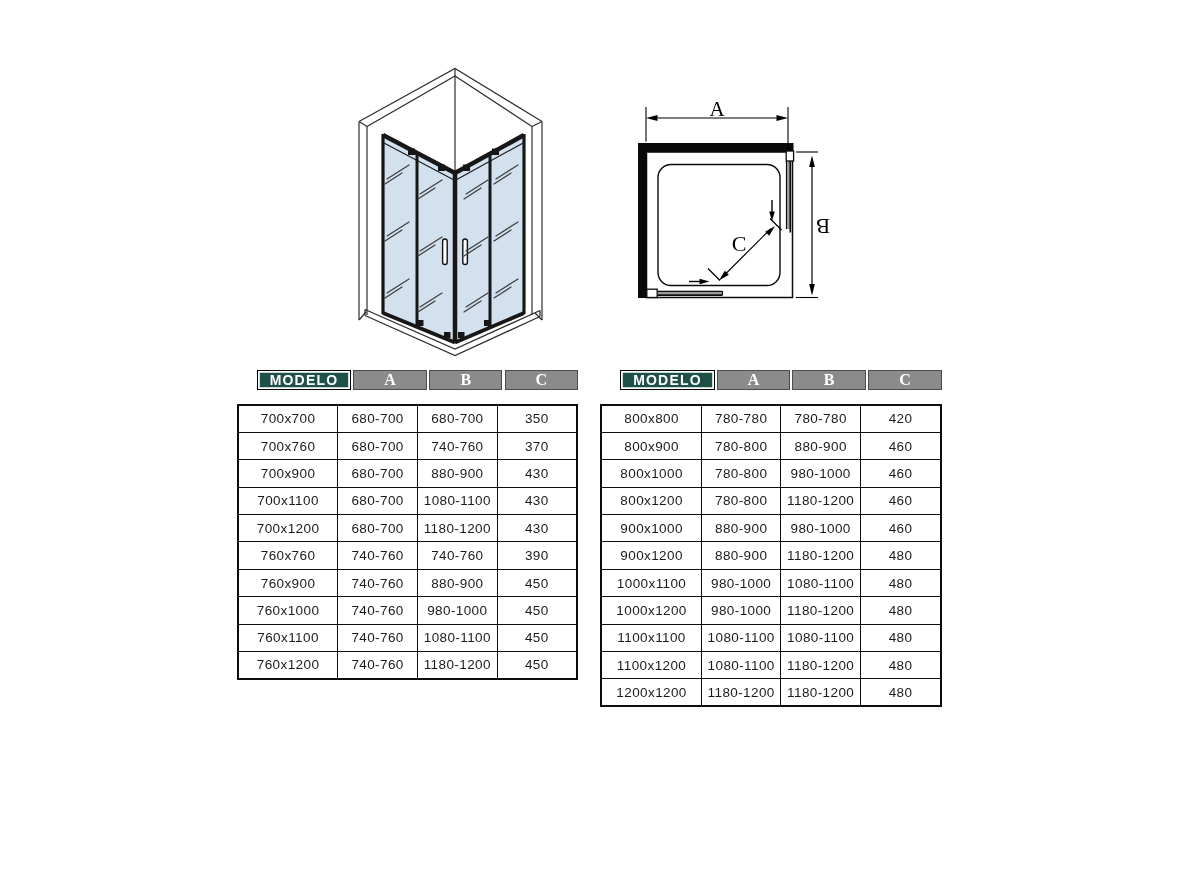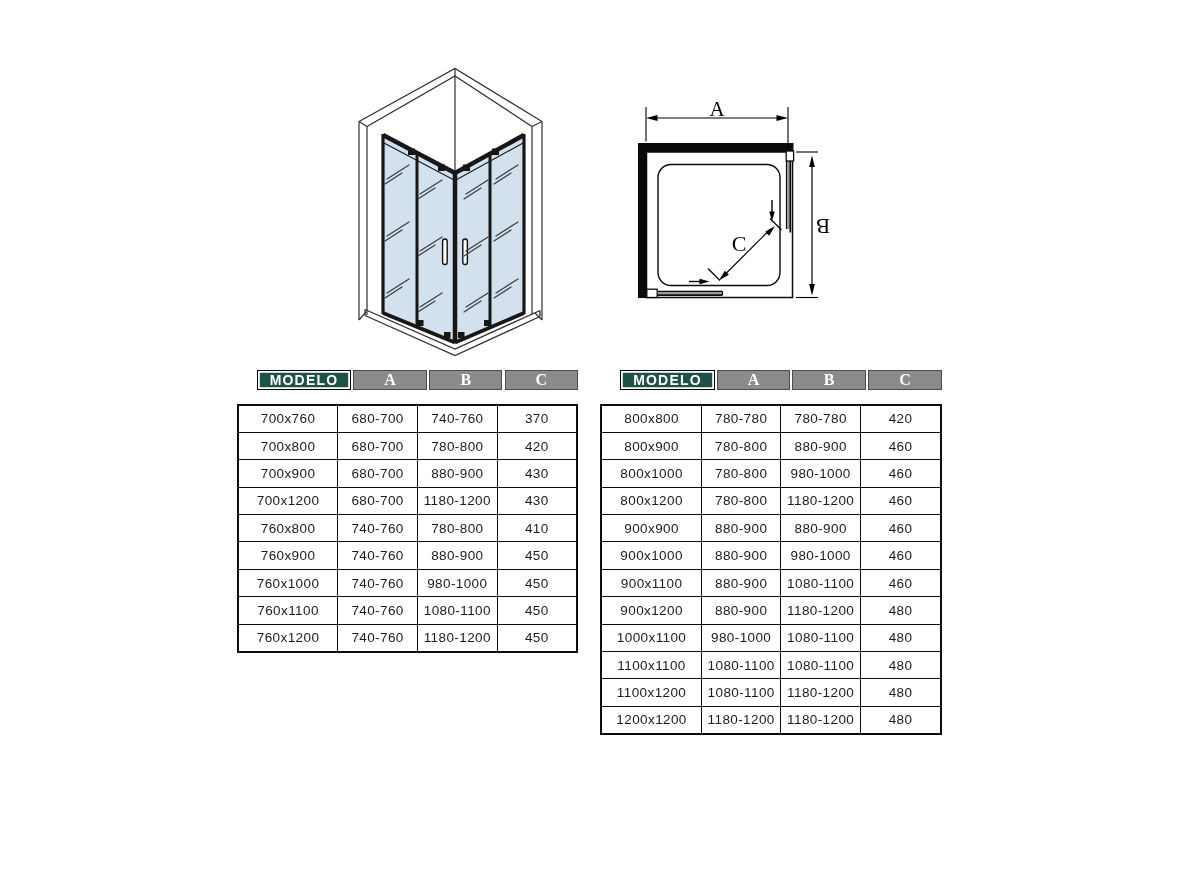--- a/index.html
+++ b/index.html
@@ -161,48 +161,54 @@
     </div>
     <table class="spec">
       <colgroup>
         <col style="width:100px">
           <col style="width:80.5px">
           <col style="width:80px">
           <col style="width:80.5px">
       </colgroup>
       <tbody id="table-body-0">
           <tr>
+            <td>700x700</td>
+            <td>680-700</td>
+            <td>680-700</td>
+            <td>350</td>
+          </tr>
+          <tr>
             <td>700x760</td>
             <td>680-700</td>
             <td>740-760</td>
             <td>370</td>
           </tr>
           <tr>
-            <td>700x800</td>
-            <td>680-700</td>
-            <td>780-800</td>
-            <td>420</td>
-          </tr>
-          <tr>
             <td>700x900</td>
             <td>680-700</td>
             <td>880-900</td>
             <td>430</td>
           </tr>
           <tr>
+            <td>700x1100</td>
+            <td>680-700</td>
+            <td>1080-1100</td>
+            <td>430</td>
+          </tr>
+          <tr>
             <td>700x1200</td>
             <td>680-700</td>
             <td>1180-1200</td>
             <td>430</td>
           </tr>
           <tr>
-            <td>760x800</td>
-            <td>740-760</td>
-            <td>780-800</td>
-            <td>410</td>
+            <td>760x760</td>
+            <td>740-760</td>
+            <td>740-760</td>
+            <td>390</td>
           </tr>
           <tr>
             <td>760x900</td>
             <td>740-760</td>
             <td>880-900</td>
             <td>450</td>
           </tr>
           <tr>
             <td>760x1000</td>
             <td>740-760</td>
@@ -258,47 +264,41 @@
             <td>980-1000</td>
             <td>460</td>
           </tr>
           <tr>
             <td>800x1200</td>
             <td>780-800</td>
             <td>1180-1200</td>
             <td>460</td>
           </tr>
           <tr>
-            <td>900x900</td>
-            <td>880-900</td>
-            <td>880-900</td>
+            <td>900x1000</td>
+            <td>880-900</td>
+            <td>980-1000</td>
             <td>460</td>
           </tr>
           <tr>
-            <td>900x1000</td>
-            <td>880-900</td>
-            <td>980-1000</td>
-            <td>460</td>
-          </tr>
-          <tr>
-            <td>900x1100</td>
-            <td>880-900</td>
-            <td>1080-1100</td>
-            <td>460</td>
-          </tr>
-          <tr>
             <td>900x1200</td>
             <td>880-900</td>
             <td>1180-1200</td>
             <td>480</td>
           </tr>
           <tr>
             <td>1000x1100</td>
             <td>980-1000</td>
             <td>1080-1100</td>
+            <td>480</td>
+          </tr>
+          <tr>
+            <td>1000x1200</td>
+            <td>980-1000</td>
+            <td>1180-1200</td>
             <td>480</td>
           </tr>
           <tr>
             <td>1100x1100</td>
             <td>1080-1100</td>
             <td>1080-1100</td>
             <td>480</td>
           </tr>
           <tr>
             <td>1100x1200</td>

